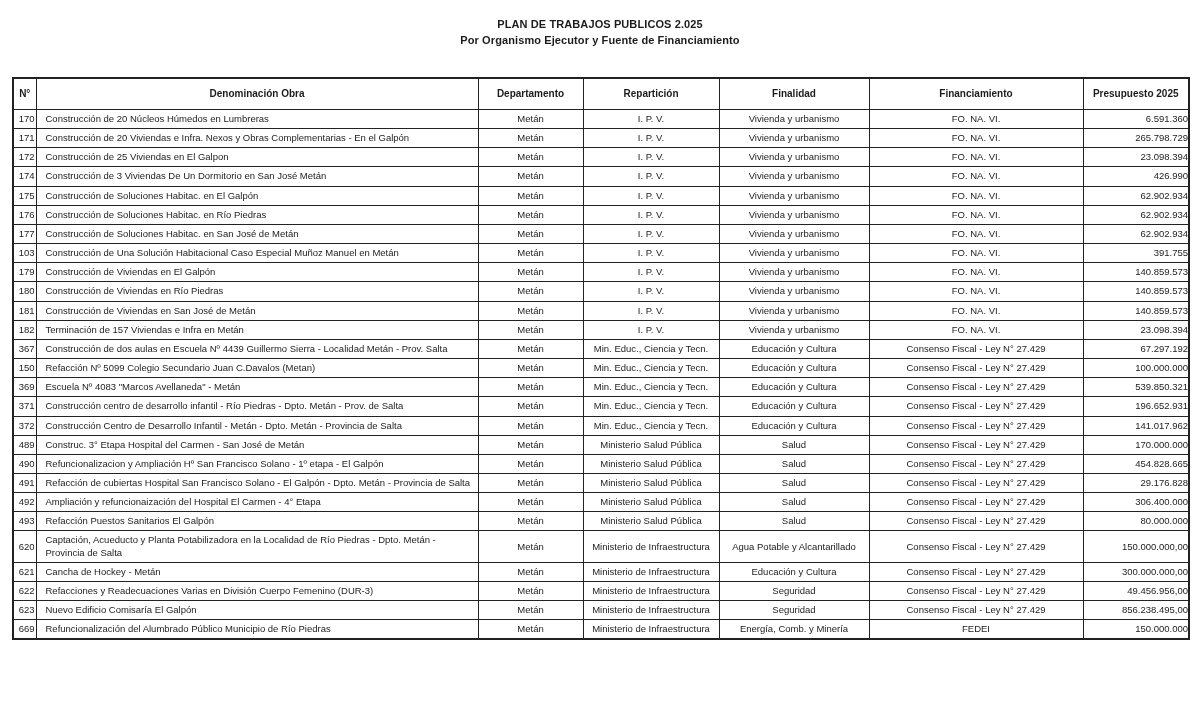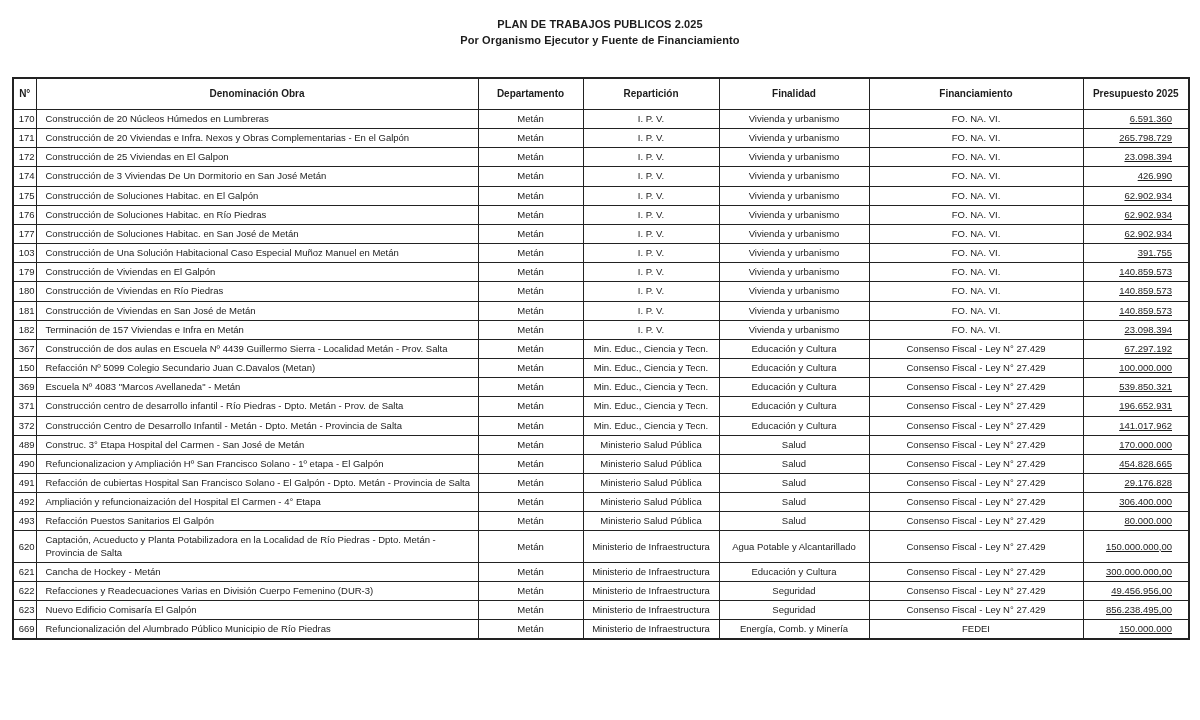--- a/index.html
+++ b/index.html
@@ -39,21 +39,21 @@
     font-weight: bold;
     text-align: center;
     padding: 3px 2px;
     height: 24px;
     line-height: 1.25;
   }
   .obras td { padding: 3px 3px; line-height: 1.28; }
   td.c0 { text-align: right; padding-left: 1px; padding-right: 1px; }
   td.c1 { text-align: left; padding-left: 9px; overflow-wrap: break-word; }
   td.c2, td.c3, td.c4, td.c5 { text-align: center; white-space: nowrap; }
-  td.c6 { text-align: right; padding-right: 16px; white-space: nowrap; text-decoration: underline; }
+  td.c6 { text-align: right; padding-right: 0; white-space: nowrap; }
 </style>
 </head>
 <body>
 
 <div class="doc-title">
   <div>PLAN DE TRABAJOS PUBLICOS 2.025</div>
   <div>Por Organismo Ejecutor y Fuente de Financiamiento</div>
 </div>
 
 <table class="obras">

